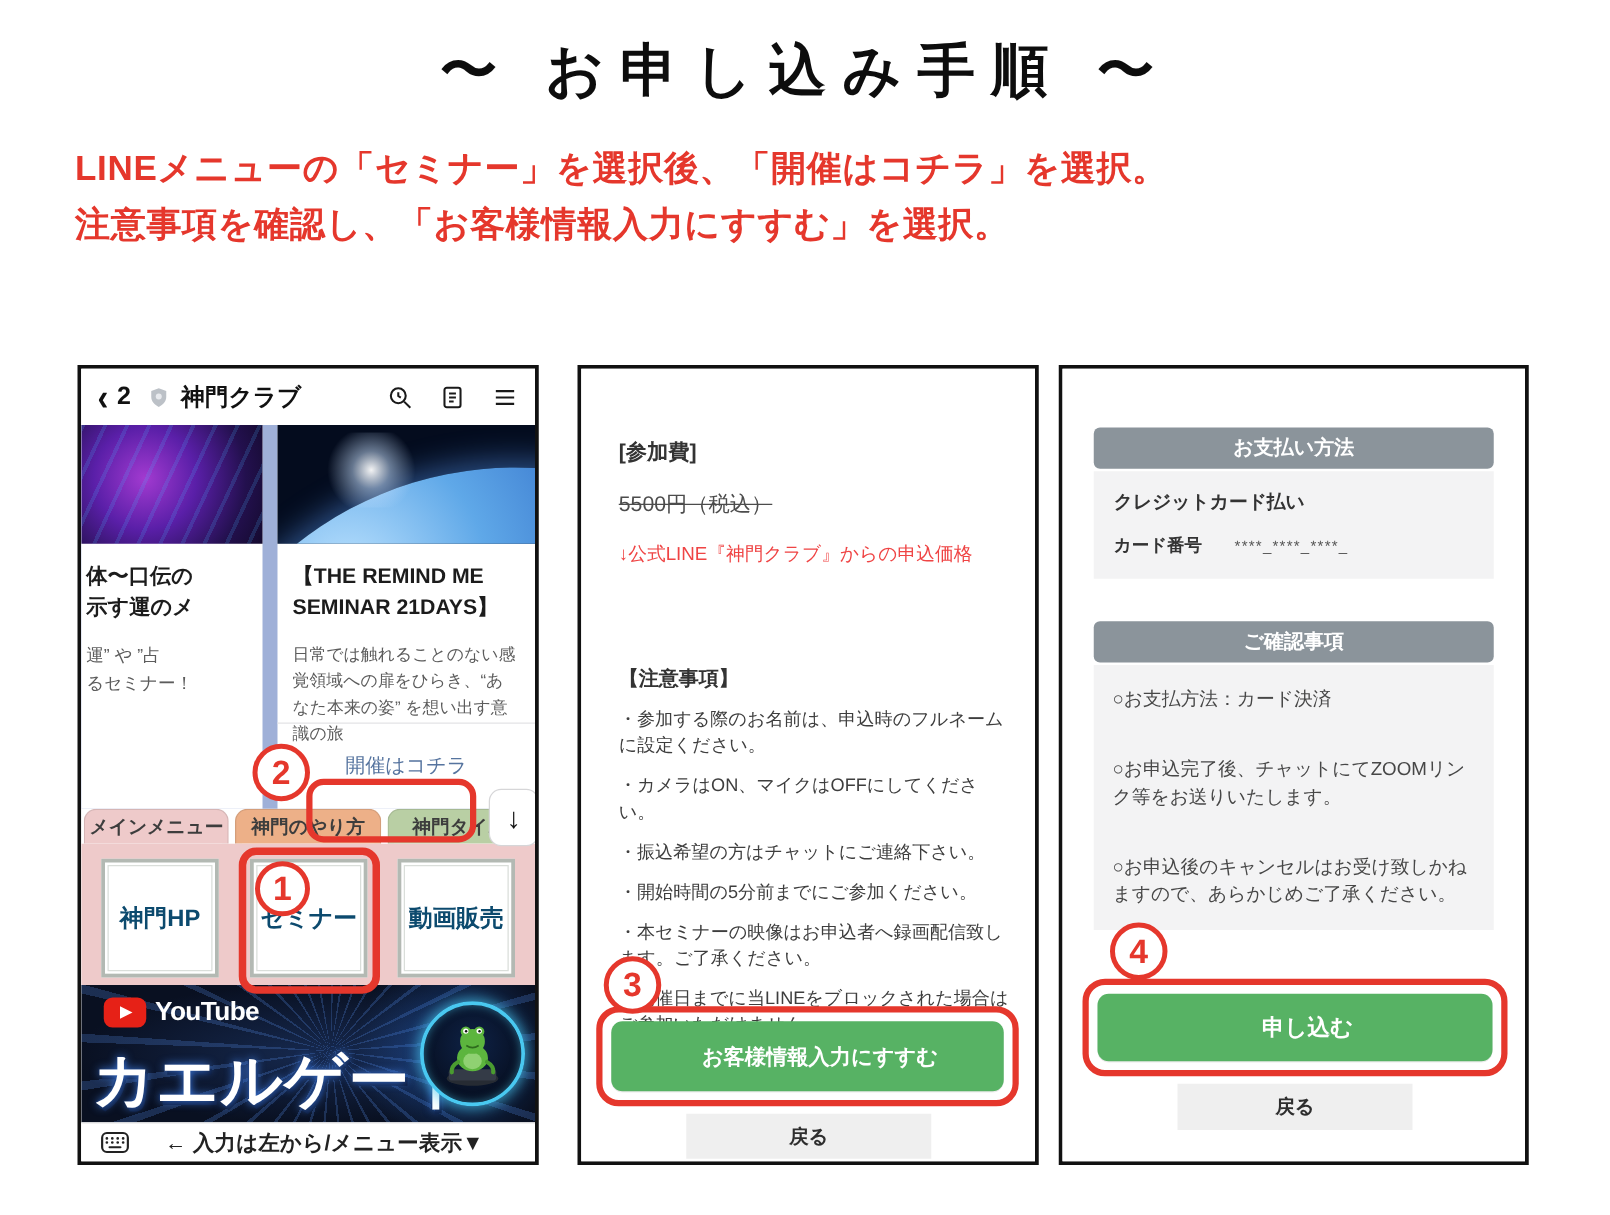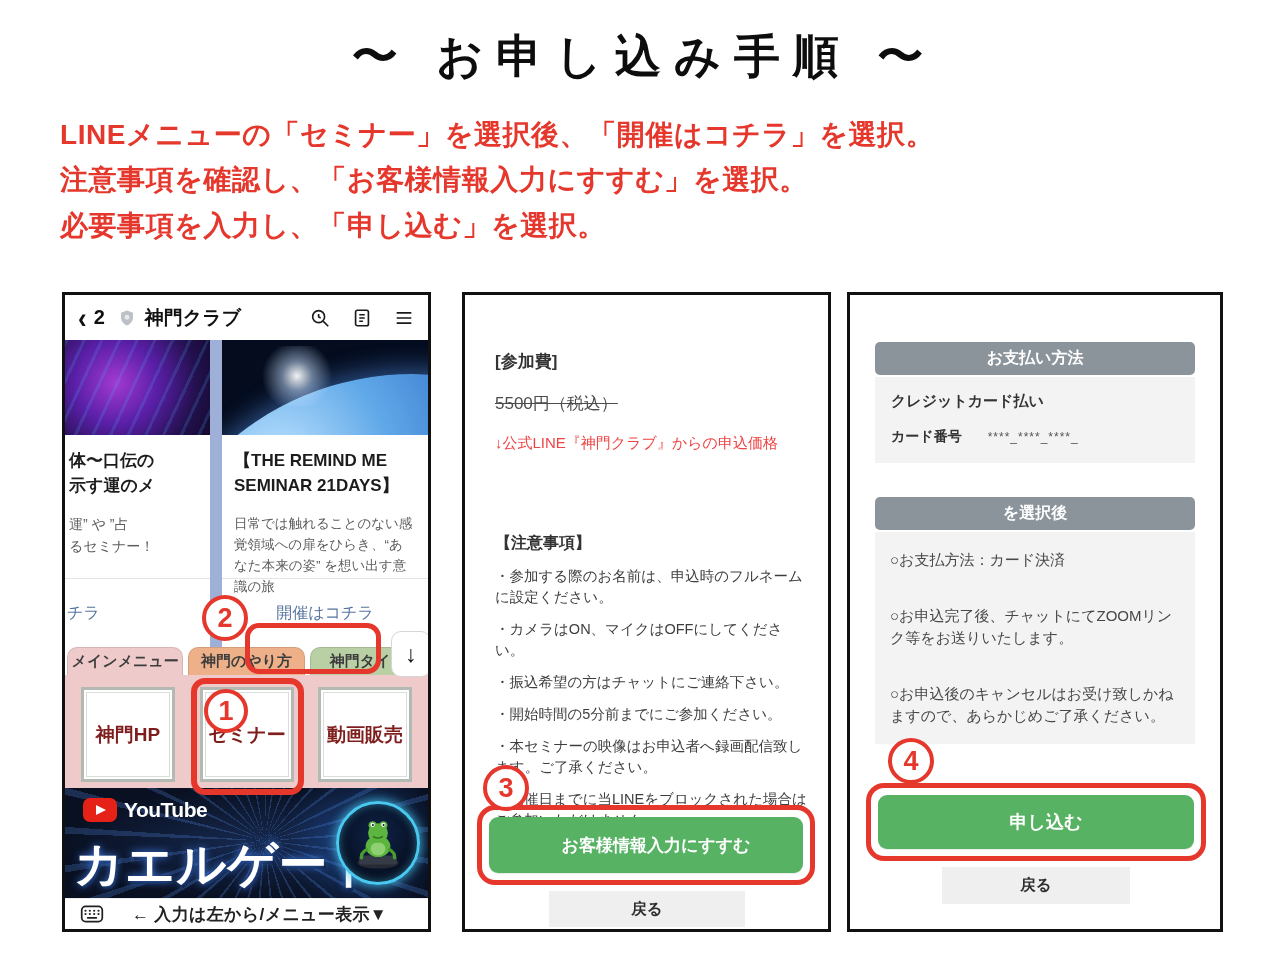--- a/index.html
+++ b/index.html
@@ -65,21 +65,21 @@
   .tabs-row { position:absolute; top:352px; left:0; right:0; height:28px; display:flex; gap:5px; padding:0 2px; }
   .tab { flex:1; border-radius:10px 10px 0 0; display:flex; align-items:center; justify-content:center;
     font-size:15px; font-weight:800; color:#3d3d3d; border:1px solid rgba(0,0,0,.1); border-bottom:none; }
   .tab-main  { background:#eecaca; }
   .tab-howto { background:#edb088; }
   .tab-time  { background:#b9cfa4; }
 
   .menu-panel { position:absolute; top:380px; left:0; right:0; height:113px; background:#eecaca; }
   .menu-square { position:absolute; top:12px; width:94px; height:95px; background:#fff;
     border:3px solid #b3b9b3; box-shadow:inset 0 0 0 2px #fff, inset 0 0 0 3px #dadeda;
-    display:flex; align-items:center; justify-content:center; font-size:19px; font-weight:800; color:#7f1d1d; }
+    display:flex; align-items:center; justify-content:center; font-size:19px; font-weight:800; color:#0c4a6e; }
   #sq1 { left:16px; } #sq2 { left:135px; } #sq3 { left:253px; }
   #box-seminar { left:126px; top:383px; width:113px; height:117px; border-radius:14px; border-width:6px; }
   #badge1 { left:139px; top:394px; width:44px; height:44px; }
 
   .yt-banner { position:absolute; top:493px; left:0; right:0; height:110px; background:
       radial-gradient(circle at 82% 48%, rgba(50,130,255,.4), transparent 26%),
       repeating-conic-gradient(from 8deg at 55% 48%, rgba(95,155,255,.22) 0deg 2deg, transparent 2deg 11deg),
       radial-gradient(ellipse at 52% 50%, #16294f 0%, #091021 72%);
     overflow:hidden;padding-left:29px; }
   .yt-logo { position:absolute; left:18px; top:10px; display:flex; align-items:center; gap:7px; }
@@ -136,21 +136,20 @@
 </style>
 </head>
 <body>
 
 <div id="canvas">
 
   <div class="page-title">〜 お申し込み手順 〜</div>
   <div class="instructions">
     <div>LINEメニューの「セミナー」を選択後、「開催はコチラ」を選択。</div>
     <div>注意事項を確認し、「お客様情報入力にすすむ」を選択。</div>
-    <div>必要事項を入力し、「申し込む」を選択。</div>
   </div>
 
   <div class="phone" id="phone1">
     <div class="phone-inner">
 
       <div class="p1-header">
         <span class="back-chevron">‹</span>
         <span class="back-count">2</span>
         <svg class="shield-icon" viewBox="0 0 24 24">
           <path d="M12 2l8 3v6.2c0 4.8-3.4 8.7-8 10.8-4.6-2.1-8-6-8-10.8V5z" fill="#bcc1c7"></path>
@@ -177,23 +176,20 @@
         <div class="card card-left">
           <div class="card-img img-dna"></div>
           <div class="card-title">
             <div>体〜口伝の</div>
             <div>示す運のメ</div>
           </div>
           <div class="card-body">
             <div>運” や ”占</div>
             <div>るセミナー！</div>
           </div>
-          <div class="card-footer">
-            <span class="link-blue">チラ</span>
-          </div>
         </div>
         <div class="card card-right">
           <div class="card-img img-earth"></div>
           <div class="card-title">【THE REMIND ME SEMINAR 21DAYS】</div>
           <div class="card-body">日常では触れることのない感覚領域への扉をひらき、“あなた本来の姿” を想い出す意識の旅</div>
           <div class="card-footer">
             <span class="link-blue">開催はコチラ</span>
           </div>
         </div>
       </div>
@@ -280,21 +276,21 @@
     <div class="phone-inner">
       <div class="section-header" id="hdr-payment">お支払い方法</div>
       <div class="section-box" id="box-payment">
         <div class="p3-pay-method">クレジットカード払い</div>
         <div class="p3-card-row">
           <span class="p3-card-label">カード番号</span>
           <span class="p3-card-value">****_****_****_</span>
         </div>
       </div>
 
-      <div class="section-header" id="hdr-confirm">を選択後</div>
+      <div class="section-header" id="hdr-confirm">ご確認事項</div>
       <div class="section-box" id="box-confirm">
         <p class="p3-confirm-item">○お支払方法：カード決済</p>
         <p class="p3-confirm-item">○お申込完了後、チャットにてZOOMリンク等をお送りいたします。</p>
         <p class="p3-confirm-item">○お申込後のキャンセルはお受け致しかねますので、あらかじめご了承ください。</p>
       </div>
 
       <div class="step-badge" id="badge4">4</div>
       <div class="red-outline" id="box-apply"></div>
       <div class="green-btn" id="btn-apply">申し込む</div>
       <div class="gray-btn" id="btn-back3">戻る</div>

